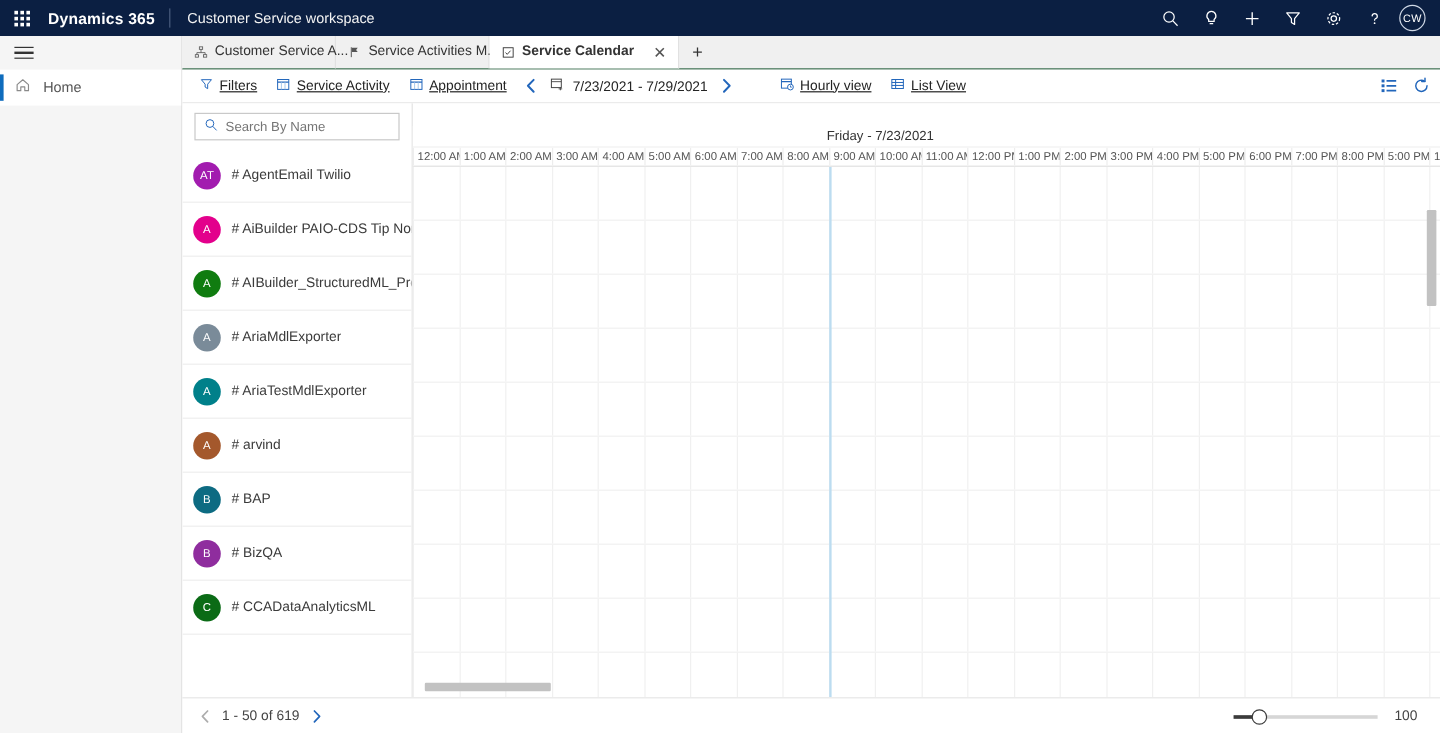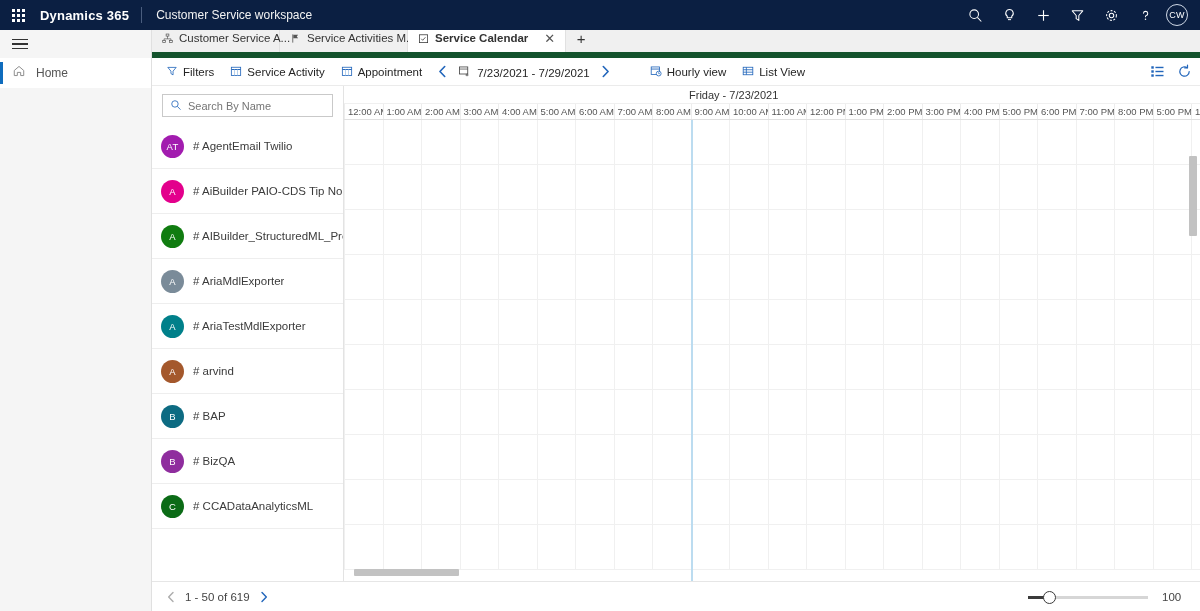--- a/index.html
+++ b/index.html
@@ -74,21 +74,21 @@
     width: 3px; background: #0f6cbd;
   }
   .rail-label { font-size: 12px; color: #555; }
 
   
   .main { flex: 1; display: flex; flex-direction: column; min-width: 0; }
 
   
   .tabstrip {
     height: 28px; background: #f0f0f0; display: flex; align-items: flex-end;
-    border-bottom: 6px solid #14532d;
+    border-bottom: 1px solid #14532d;
   }
   .tab {
     height: 28px; display: flex; align-items: center; gap: 6px;
     padding: 0 10px; font-size: 11.5px; color: #333; cursor: pointer;
     border-right: 1px solid #e1e1e1; max-width: 128px; white-space: nowrap;
   }
   .tab.active { background: #ffffff; font-weight: bold; max-width: 170px; }
   .tab-x {
     margin-left: 10px; font-size: 13px; color: #555; cursor: pointer;
     line-height: 1; font-weight: normal;
@@ -102,20 +102,21 @@
   
   .cmdbar {
     height: 28px; display: flex; align-items: center; gap: 0;
     padding: 0 8px 0 6px; background: #fff; border-bottom: 1px solid #ebebeb;
     position: relative;
   }
   .cmd {
     display: flex; align-items: center; gap: 5px; padding: 0 8px;
     height: 39px; font-size: 11.5px; color: #242424; cursor: pointer;
     white-space: nowrap;
+    text-decoration: underline;
   }
   .chev-btn {
     width: 24px; height: 26px; display: flex; align-items: center;
     justify-content: center; cursor: pointer;
   }
   .daterange {
     display: flex; align-items: flex-end; gap: 7px; font-size: 11.5px;
     color: #242424; padding: 0 4px; cursor: pointer; white-space: nowrap;
   }
   .cmdbar-right {
@@ -152,21 +153,21 @@
     align-items: center; justify-content: center; letter-spacing: .2px;
   }
   .res-name {
     font-size: 11.5px; color: #3b3b3b; white-space: nowrap;
     overflow: hidden; text-overflow: clip;
   }
 
   
   .calpanel {
     flex: 1; display: flex; flex-direction: column; min-width: 0;
-    position: relative; background: #fff;
+    position: relative; background: #fff; margin-top: 19px;
   }
   .day-header {
     height: 18px; font-size: 11px; color: #333; text-align: center;
     line-height: 18px; border-bottom: 1px solid #f0f0f0;
     position: relative; overflow: hidden;
   }
   .day-header span { position: absolute; left: 345px; white-space: nowrap; }
   .hour-header {
     height: 16px; display: flex; border-bottom: 1px solid #e0e0e0;
     overflow: hidden;

